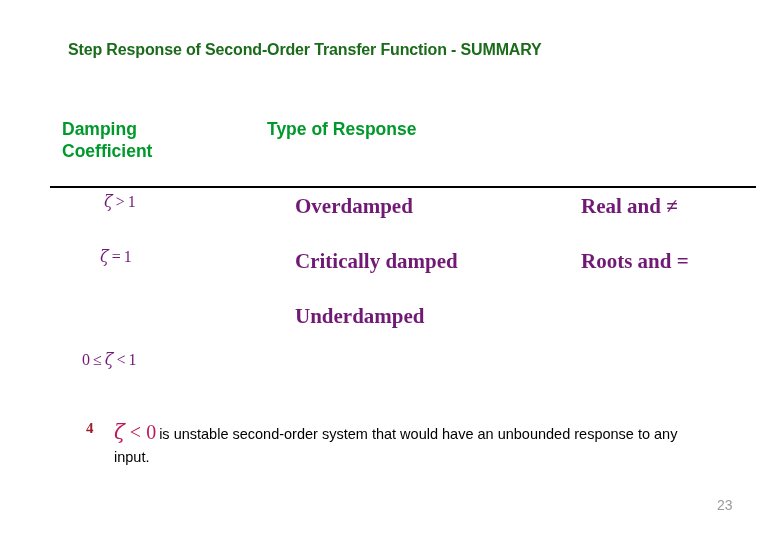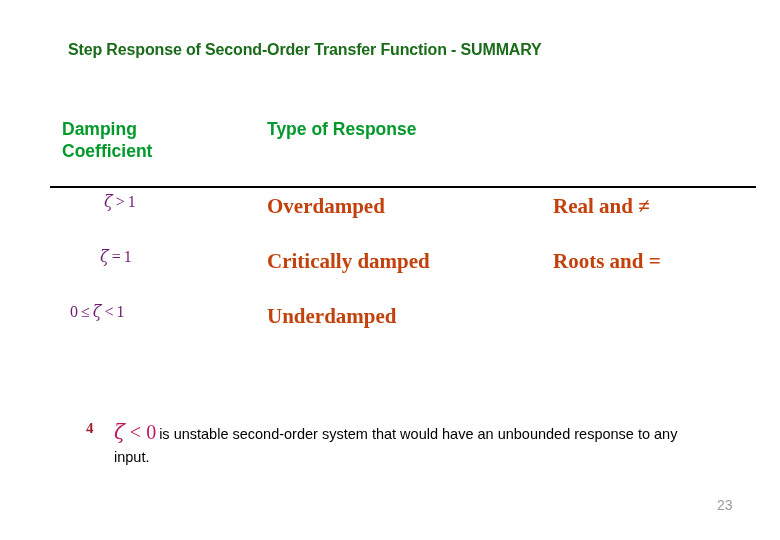--- a/index.html
+++ b/index.html
@@ -106,28 +106,29 @@
   }
   .math .op {
     padding: 0 3px;
   }
 
   .resp-cell,
   .roots-cell {
     font-family: "Liberation Serif", serif;
     font-size: 21px;
     font-weight: bold;
-    color: #c2410c;
+    color: #701a75;
     line-height: 1.28;
+    margin-left: 28px;
   }
 
   
   .m-row1 { left: 104px; }
   .m-row2 { left: 100px; }
-  .m-row3 { left: 70px; }
+  .m-row3 { left: 82px; margin-top: 48px; }
 
   
   .note {
     position: absolute;
     left: 86px;
     top: 418px;
     width: 624px;
   }
   .note-bullet {
     position: absolute;

